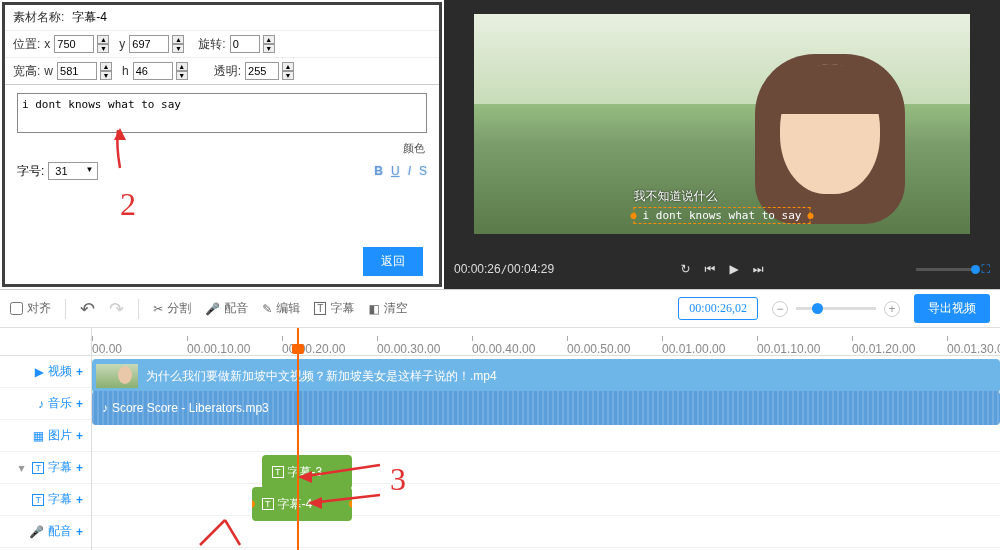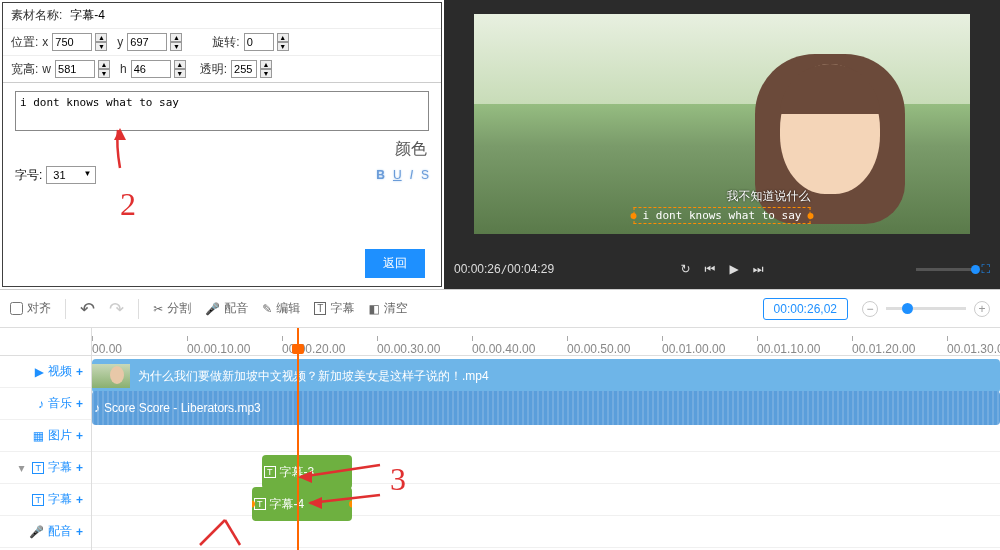--- a/index.html
+++ b/index.html
@@ -1,18 +1,18 @@
 <!DOCTYPE html>
 <html><head>
 <meta charset="utf-8">
 <style>
 *{margin:0;padding:0;box-sizing:border-box;font-family:"Microsoft YaHei",Arial,sans-serif;font-size:12px}
 body{background:#fff;width:1000px;height:550px;overflow:hidden;position:relative}
 .top{display:flex;height:290px;border-bottom:1px solid #ccc}
-.props{width:440px;border:1px solid #404040;margin:2px;padding:0;position:relative}
+.props{width:440px;border:3px solid #404040;margin:2px;padding:0;position:relative}
 .prop-row{display:flex;align-items:center;padding:4px 8px;border-bottom:1px solid #eee;gap:4px}
 .prop-row label{font-size:12px;color:#333}
 .numbox{width:40px;height:18px;border:1px solid #999;font-size:11px;padding:0 2px;display:inline-flex;align-items:center;background:#fff}
 .spinner{display:inline-flex;flex-direction:column;margin-left:-1px}
 .spinner span{width:12px;height:9px;border:1px solid #999;background:#eee;font-size:7px;line-height:7px;text-align:center;cursor:pointer}
 .textbox{margin:8px 12px;border:1px solid #888;height:40px;padding:4px;font-family:monospace;font-size:11px}
 .font-row{display:flex;align-items:center;padding:4px 12px;gap:8px}
 .dropdown{border:1px solid #999;padding:2px 20px 2px 6px;position:relative;background:#fff;min-width:90px;font-size:11px}
 .dropdown::after{content:"▼";position:absolute;right:4px;font-size:8px}
 .color-swatch{width:18px;height:18px;background:conic-gradient(red,yellow,lime,cyan,blue,magenta,red);border:1px solid #333}
@@ -20,54 +20,54 @@
 .fmt-btns{display:flex;gap:8px;font-family:serif;font-size:22px;color:#6a9bd8}
 .fmt-btns span{cursor:pointer;text-shadow:0 0 2px #aaccee}
 .btn-return{position:absolute;right:16px;bottom:8px;background:#1e90ff;color:#fff;padding:6px 18px;border:none;cursor:pointer}
 .preview{flex:1;background:#2b2b2b;position:relative}
 .vid-area{position:absolute;top:14px;left:30px;right:30px;height:220px;background:linear-gradient(180deg,#b8d4a8 0%,#9ec788 35%,#7a9b6a 60%,#5a7a4a 100%);overflow:hidden}
 .vid-area::before{content:"";position:absolute;top:0;left:0;right:0;height:90px;background:linear-gradient(180deg,#e8f0e0,#c8dcb8)}
 .subject{position:absolute;right:70px;top:30px;width:150px;height:180px}
 .face{width:100px;height:130px;background:#f4d5b8;border-radius:50% 50% 45% 45%;position:absolute;top:20px;left:30px}
 .hair{width:150px;height:170px;background:#6b4a3a;border-radius:60px 60px 40px 40px;position:absolute;top:10px;left:5px}
 .bangs{position:absolute;top:20px;left:30px;width:100px;height:50px;background:#6b4a3a;border-radius:50px 50px 0 0}
-.sub-overlay{position:absolute;bottom:10px;left:50%;transform:translateX(-50%);text-align:right;color:#fff}
+.sub-overlay{position:absolute;bottom:10px;left:50%;transform:translateX(-50%);text-align:left;color:#fff}
 .sub-overlay .cn{font-size:12px;text-shadow:0 0 2px #000}
 .sub-overlay .en-box{border:1px dashed #ff8c00;padding:1px 8px;color:#fff;font-family:monospace;font-size:11px;position:relative;margin-top:2px}
 .en-box::before,.en-box::after{content:"";position:absolute;width:6px;height:6px;background:#ff8c00;border-radius:50%;top:50%;transform:translateY(-50%)}
 .en-box::before{left:-4px}.en-box::after{right:-4px}
 .vid-ctrl{position:absolute;bottom:6px;left:0;right:0;height:28px;display:flex;align-items:center;padding:0 10px;color:#ddd;gap:8px}
 .vid-ctrl .time{font-size:11px;font-family:monospace}
 .vid-ctrl .center{position:absolute;left:50%;transform:translateX(-50%);display:flex;gap:14px;font-size:14px}
 .vid-ctrl .center span{cursor:pointer}
 .vid-ctrl .right{margin-left:auto;display:flex;align-items:center;gap:6px}
 .vid-ctrl .slider{width:60px;height:3px;background:#555;position:relative}
 .vid-ctrl .slider::after{content:"";position:absolute;right:-4px;top:-3px;width:9px;height:9px;background:#1e90ff;border-radius:50%}
 .toolbar{height:38px;border-bottom:1px solid #ddd;display:flex;align-items:center;padding:0 10px;gap:14px}
 .tool-item{display:flex;align-items:center;gap:4px;color:#666;cursor:pointer;font-size:12px}
 .tool-sep{width:1px;height:20px;background:#ddd}
-.tcode{color:#1e90ff;border:1px solid #1e90ff;padding:3px 10px;border-radius:3px;font-family:Liberation Sans, sans-serif;margin-left:auto}
+.tcode{color:#1e90ff;border:1px solid #1e90ff;padding:3px 10px;border-radius:3px;font-family:Liberation Serif, serif;margin-left:auto}
 .zoom-bar{display:flex;align-items:center;gap:8px;color:#999}
 .zoom-track{width:80px;height:3px;background:#ddd;position:relative}
 .zoom-track::after{content:"";position:absolute;left:20%;top:-4px;width:11px;height:11px;background:#1e90ff;border-radius:50%}
 .export-btn{background:#1e90ff;color:#fff;padding:6px 14px;border-radius:3px;cursor:pointer}
 .timeline{display:flex;height:222px}
 .tl-labels{width:92px;border-right:1px solid #ddd}
 .tl-ruler{height:28px;border-bottom:1px solid #ddd}
 .track-lbl{height:32px;display:flex;align-items:center;justify-content:flex-end;padding-right:8px;gap:4px;color:#1e90ff;font-size:12px;border-bottom:1px solid #f0f0f0}
 .track-lbl .plus{color:#1e90ff;font-weight:bold}
 .track-lbl .chev{color:#999;margin-right:4px}
 .tl-body{flex:1;position:relative;overflow:hidden}
 .ruler{height:28px;border-bottom:1px solid #ddd;position:relative;font-size:10px;color:#888}
 .ruler span{position:absolute;top:14px}
 .ruler span::before{content:"";position:absolute;top:-6px;left:0;width:1px;height:5px;background:#aaa}
 .playhead{position:absolute;top:0;bottom:0;width:2px;background:#ff6600;z-index:10}
 .playhead::before{content:"";position:absolute;top:16px;left:-5px;width:12px;height:10px;background:#ff6600;border-radius:2px}
 .track{height:32px;border-bottom:1px solid #f0f0f0;position:relative}
-.clip{position:absolute;top:3px;height:34px;border-radius:4px;display:flex;align-items:center;padding:0 2px;color:#fff;font-size:11px;gap:4px;overflow:hidden}
+.clip{position:absolute;top:3px;height:34px;border-radius:4px;display:flex;align-items:center;padding:0 10px;color:#fff;font-size:11px;gap:4px;overflow:hidden}
 .clip-video{background:#6eb5e8;left:0;right:0}
 .clip-video .thumb{width:42px;height:24px;background:linear-gradient(#c8d8b8,#8ab070);margin:-3px 4px -3px -6px;position:relative}
 .clip-video .thumb::after{content:"";position:absolute;right:6px;top:2px;width:14px;height:18px;background:#e8c8a8;border-radius:50%}
 .clip-audio{background:#5a9edb;left:0;right:0}
 .clip-audio .wave{position:absolute;inset:0;background:repeating-linear-gradient(90deg,rgba(255,255,255,0.15) 0 2px,transparent 2px 5px)}
 .clip-sub{background:#6eb040;display:flex;align-items:center}
 .clip-sub .handle{position:absolute;width:7px;height:7px;background:#ff8c00;border-radius:50%;top:50%;transform:translateY(-50%)}
 .anno{position:absolute;pointer-events:none;z-index:50}
 .arrow-red{stroke:#e03030;stroke-width:2.5;fill:none}
 .arrow-head{fill:#e03030}
@@ -89,51 +89,51 @@
       <span class="spinner">
           <span>▲</span>
           <span>▼</span>
         </span>
       <label style="margin-left:6px">y</label>
       <span class="numbox">697</span>
       <span class="spinner">
           <span>▲</span>
           <span>▼</span>
         </span>
-      <label style="margin-left:26px">旋转:</label>
+      <label style="margin-left:10px">旋转:</label>
       <span class="numbox" style="width:30px">0</span>
       <span class="spinner">
           <span>▲</span>
           <span>▼</span>
         </span>
     </div>
     <div class="prop-row" style="border-bottom:1px solid #ccc">
       <label>宽高:</label>
       <label>w</label>
       <span class="numbox">581</span>
       <span class="spinner">
           <span>▲</span>
           <span>▼</span>
         </span>
       <label style="margin-left:6px">h</label>
       <span class="numbox">46</span>
       <span class="spinner">
           <span>▲</span>
           <span>▼</span>
         </span>
-      <label style="margin-left:10px">透明:</label>
-      <span class="numbox" style="width:26px">255</span>
+      <label style="margin-left:22px">透明:</label>
+      <span class="numbox" style="width:34px">255</span>
       <span class="spinner">
           <span>▲</span>
           <span>▼</span>
         </span>
     </div>
     <div class="textbox">i dont knows what to say</div>
     <div style="display:flex;justify-content:flex-end;padding-right:14px">
-        <span style="font-size:16px;color:#555">颜色</span>
+        <span style="font-size:11px;color:#555">颜色</span>
       </div>
     <div class="size-row">
       <div style="display:flex;align-items:center;gap:4px">
         <label>字号:</label>
         <div class="dropdown" style="min-width:50px">31</div>
       </div>
       <div class="fmt-btns">
         <span style="font-weight:bold">B</span>
         <span style="text-decoration:underline">U</span>
         <span style="font-style:italic">I</span>
@@ -199,20 +199,21 @@
   <div class="tool-item">
       <span>◧</span>
       <span>清空</span>
     </div>
   <span class="tcode">00:00:26,02</span>
   <div class="zoom-bar">
     <span style="border:1px solid #ccc;border-radius:50%;width:16px;height:16px;display:flex;align-items:center;justify-content:center">−</span>
     <div class="zoom-track"></div>
     <span style="border:1px solid #ccc;border-radius:50%;width:16px;height:16px;display:flex;align-items:center;justify-content:center">+</span>
   </div>
+  <div class="export-btn">导出视频</div>
 </div>
 
 <div class="timeline">
   <div class="tl-labels">
     <div class="tl-ruler"></div>
     <div class="track-lbl">
         <span>▶</span>
         <span>视频</span>
         <span class="plus">+</span>
       </div>

